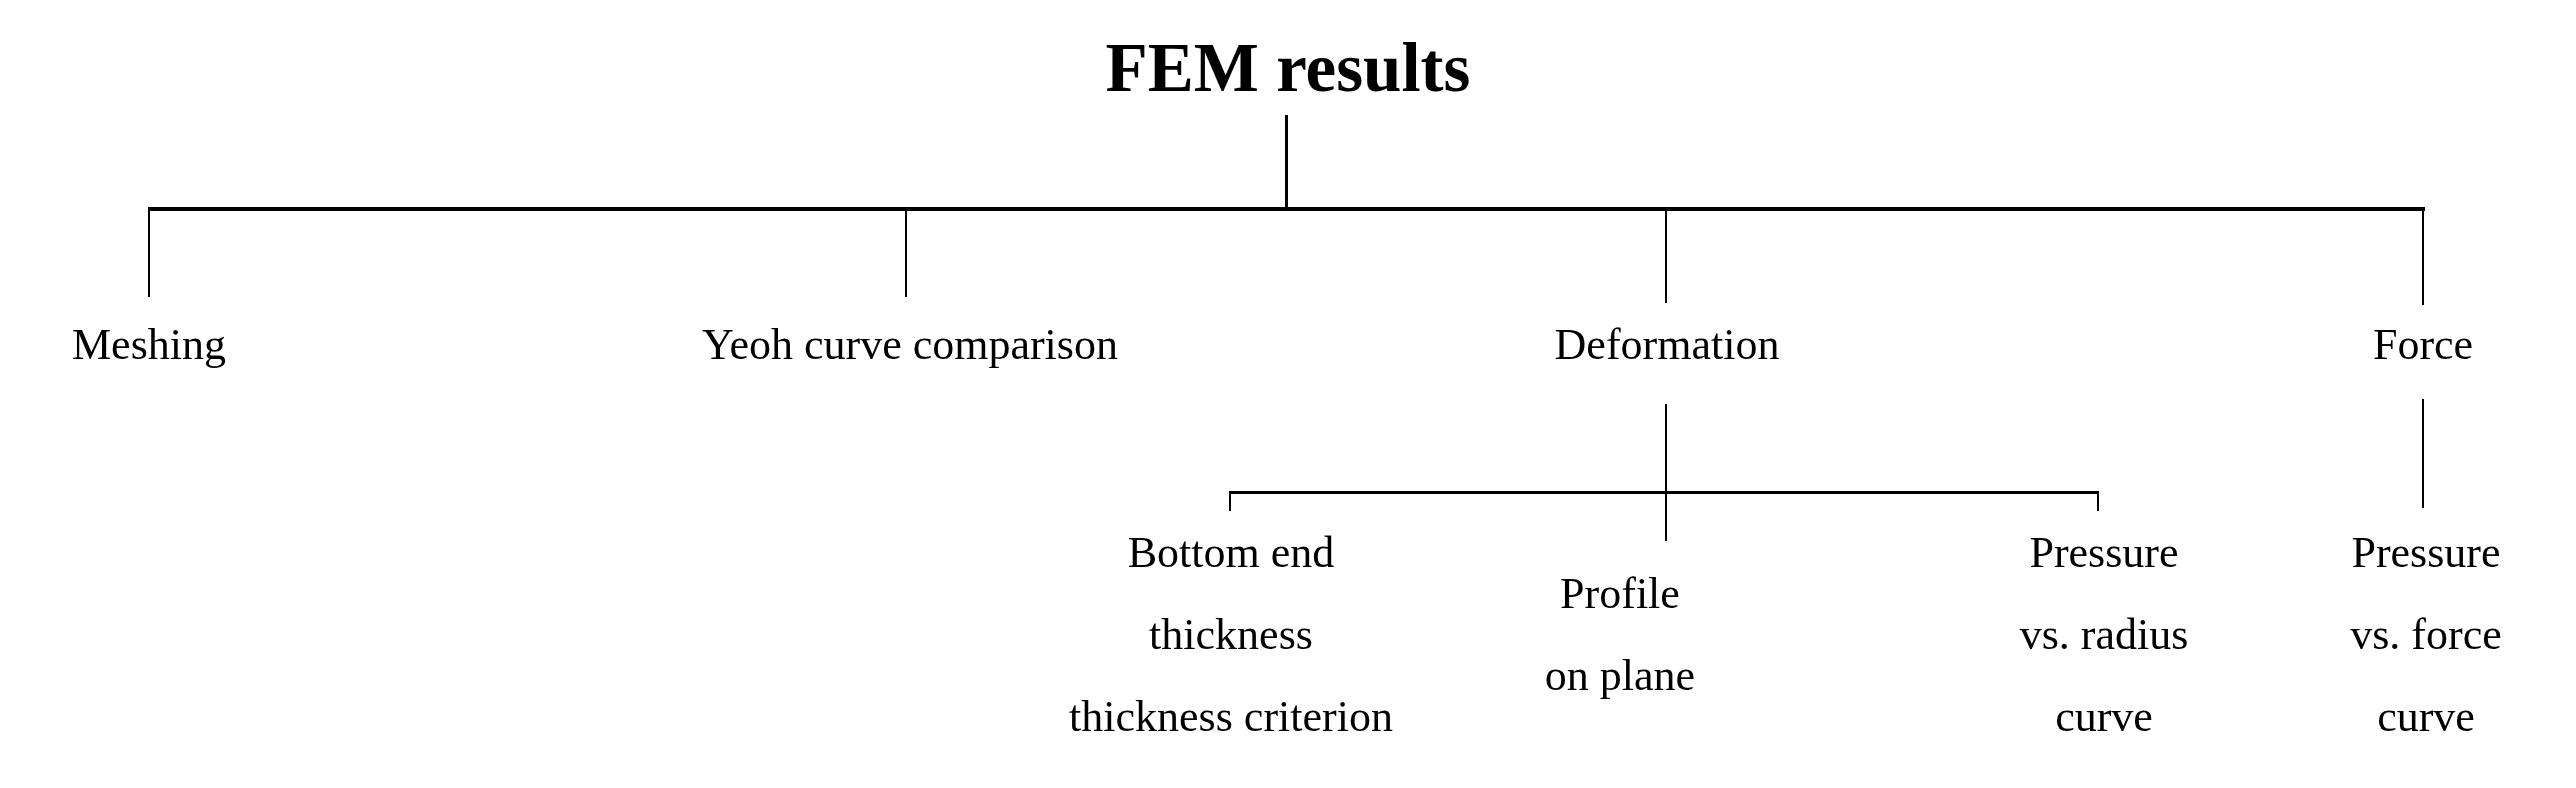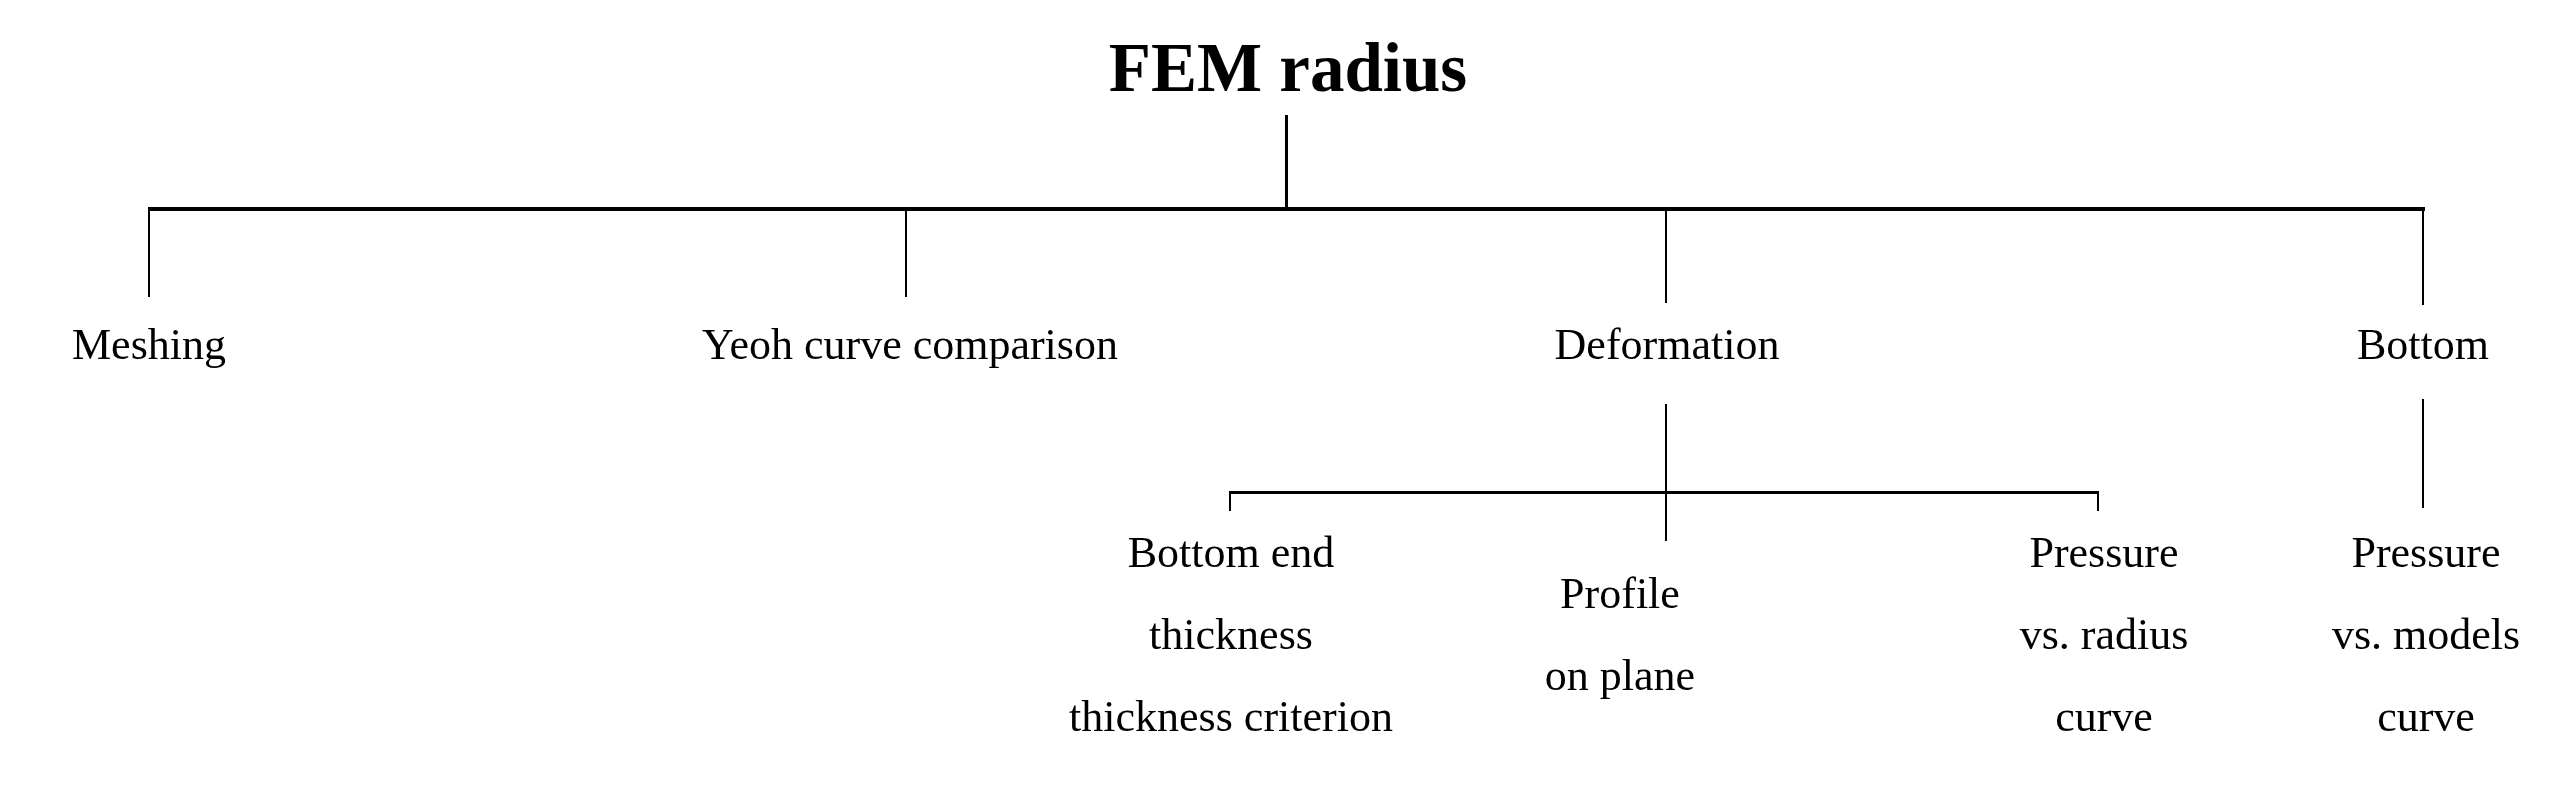--- a/index.html
+++ b/index.html
@@ -34,34 +34,34 @@
     font-weight:bold;
     font-size:69px;
   }
   .label-line{display:block;}
 </style>
 </head>
 <body>
 
 <div class="stage">
 
-  <div class="node-label root-label" style="left:1288px; top:26.5px;">FEM radius</div>
+  <div class="node-label root-label" style="left:1288px; top:26.5px;">FEM results</div>
 
   <div class="connector" style="left:1285px; top:115px; width:3.2px; height:96px;"></div>
   <div class="connector" style="left:148px; top:207px; width:2277px; height:4px;"></div>
 
   <div class="connector" style="left:148px; top:207px; width:2.4px; height:90px;"></div>
   <div class="connector" style="left:905px; top:207px; width:2.4px; height:90px;"></div>
   <div class="connector" style="left:1665px; top:207px; width:2.4px; height:96px;"></div>
   <div class="connector" style="left:2422px; top:207px; width:2.4px; height:98px;"></div>
 
   <div class="node-label" style="left:149px; top:304px;">Meshing</div>
   <div class="node-label" style="left:910px; top:304px;">Yeoh curve comparison</div>
   <div class="node-label" style="left:1667px; top:304px;text-align:center;">Deformation</div>
-  <div class="node-label" style="left:2423px; top:304px;">Bottom</div>
+  <div class="node-label" style="left:2423px; top:304px;">Force</div>
 
   <div class="connector" style="left:1665px; top:404px; width:2.4px; height:137px;"></div>
   <div class="connector" style="left:1229px; top:491px; width:870px; height:3.2px;"></div>
   <div class="connector" style="left:1229px; top:491px; width:2.4px; height:20px;"></div>
   <div class="connector" style="left:2097px; top:491px; width:2.4px; height:20px;"></div>
 
   <div class="connector" style="left:2422px; top:399px; width:2.4px; height:109px;"></div>
 
   <div class="node-label" style="left:1231px; top:512px;">
     <span class="label-line">Bottom end</span>
@@ -75,18 +75,18 @@
   </div>
 
   <div class="node-label" style="left:2104px; top:512px;">
     <span class="label-line">Pressure</span>
     <span class="label-line">vs. radius</span>
     <span class="label-line">curve</span>
   </div>
 
   <div class="node-label" style="left:2426px; top:512px;">
     <span class="label-line">Pressure</span>
-    <span class="label-line">vs. models</span>
+    <span class="label-line">vs. force</span>
     <span class="label-line">curve</span>
   </div>
 
 </div>
 
 
 </body></html>

